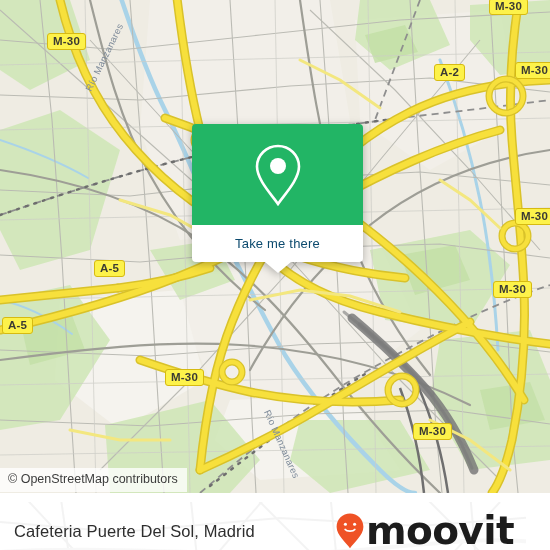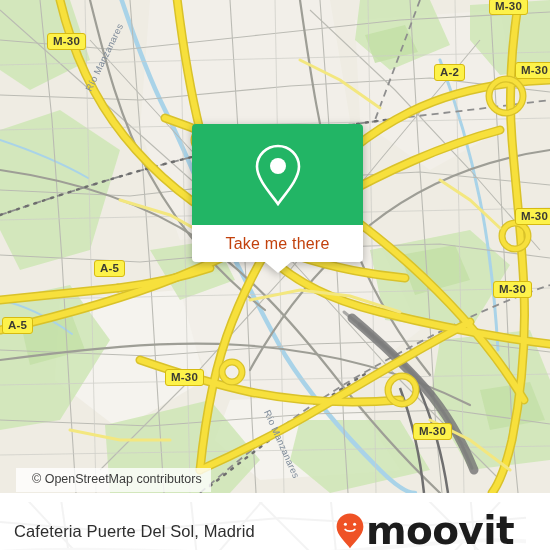--- a/index.html
+++ b/index.html
@@ -37,22 +37,22 @@
     position:absolute;
     color:#7f8c9b;
     font-size:9.5px;
     letter-spacing:.3px;
     white-space:nowrap;
     font-family:"Liberation Sans","DejaVu Sans",sans-serif;
   }
 
   
   #attribution{
-    position:absolute;left:16px;top:468px;
-    padding:3px 9px 4px 16px;
+    position:absolute;left:0;top:468px;
+    padding:3px 9px 4px 8px;
     background:rgba(255,255,255,0.78);
     color:#3c3c3c;
     font-size:12.5px;
     line-height:17px;
     white-space:nowrap;
   }
 
   
   #callout{
     position:absolute;left:192px;top:124px;width:171px;
@@ -61,21 +61,21 @@
   #callout-head{
     height:101px;
     background:#22b565;
     border-radius:4px 4px 0 0;
     display:flex;align-items:center;justify-content:center;
   }
   #callout-foot{
     height:37px;background:#ffffff;
     border-radius:0 0 4px 4px;
     display:flex;align-items:center;justify-content:center;
-    color:#c2410c;font-size:16px;letter-spacing:.2px;
+    color:#0c4a6e;font-size:13px;letter-spacing:.2px;
   }
   #callout-tail{
     position:absolute;left:50%;margin-left:-13px;top:138px;
     width:0;height:0;
     border-left:13px solid transparent;
     border-right:13px solid transparent;
     border-top:11px solid #ffffff;
   }
 
   

